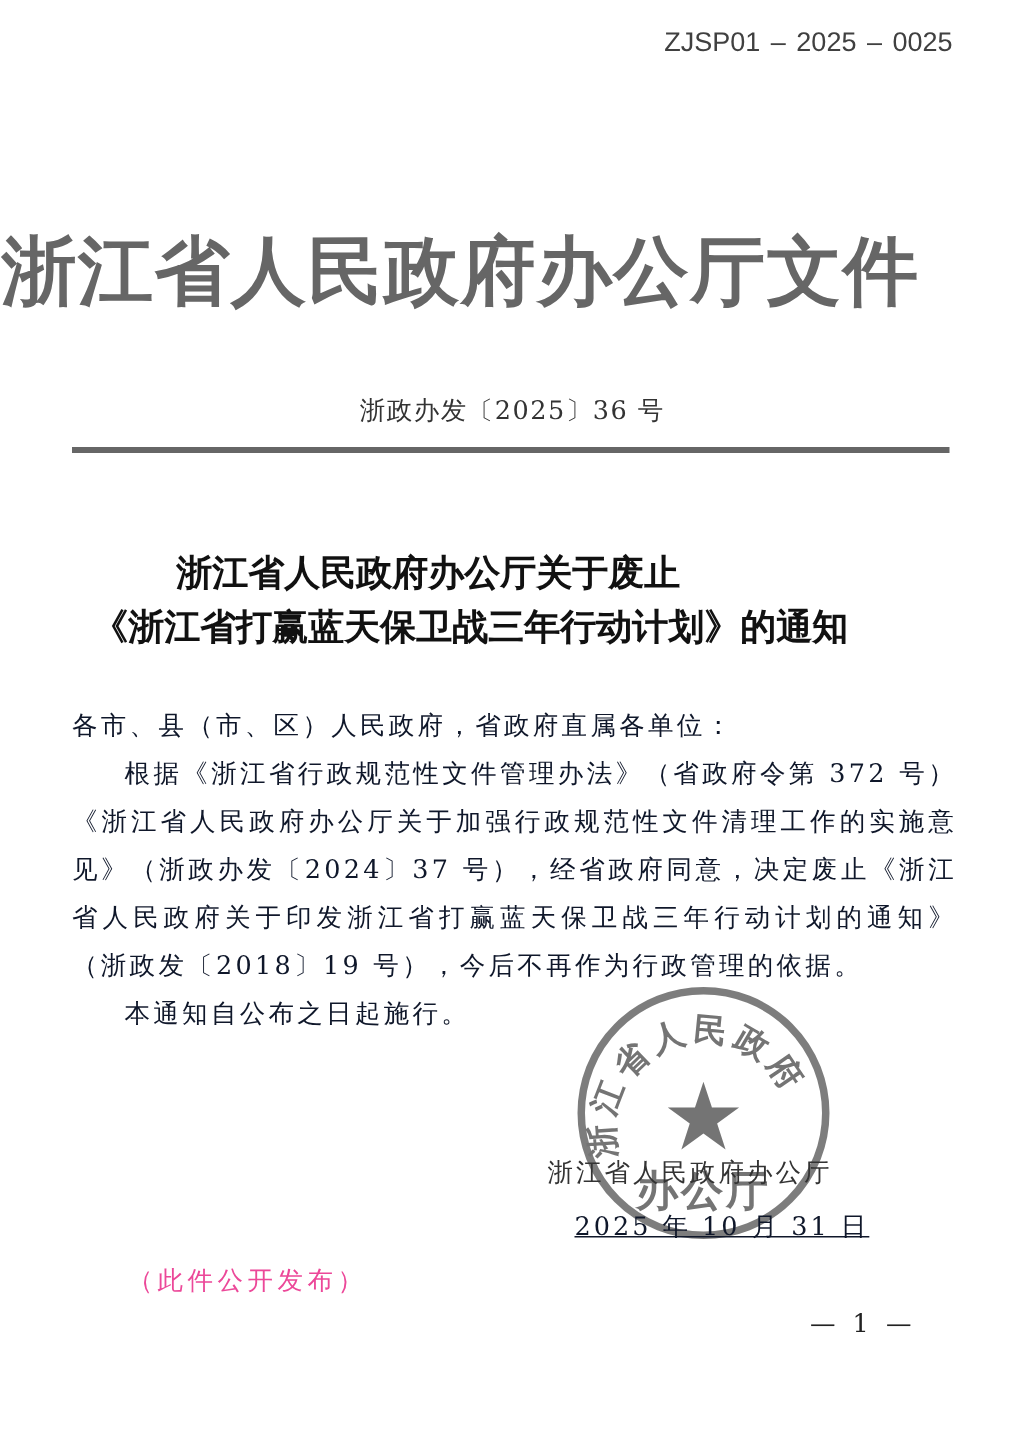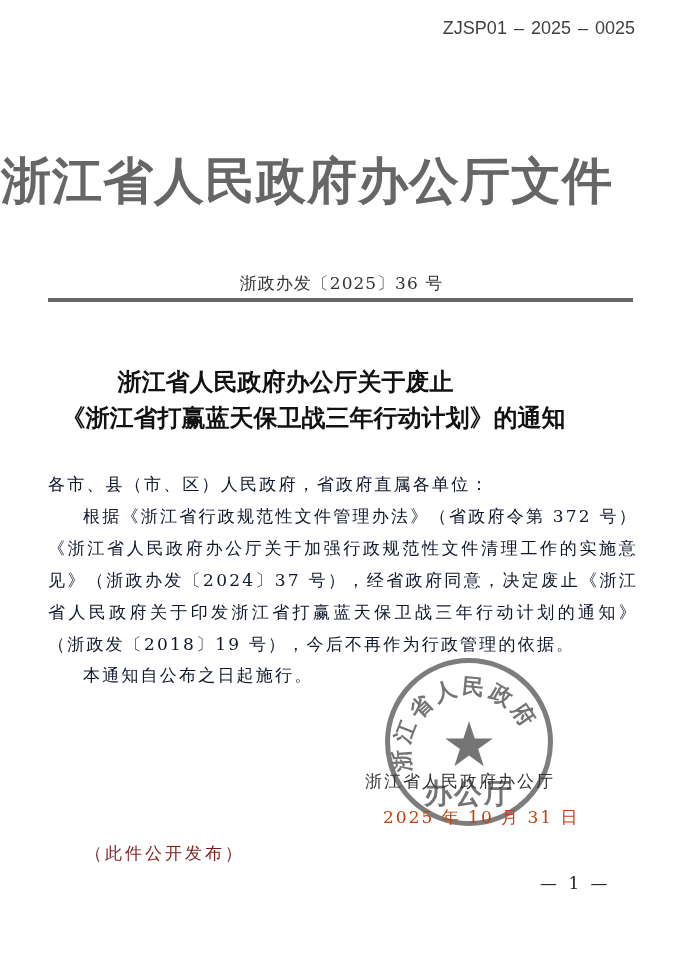--- a/index.html
+++ b/index.html
@@ -6,39 +6,39 @@
   body {
     width: 683px; height: 955px; background: #ffffff; position: relative;
     overflow: hidden; font-family: "DejaVu Serif", "Liberation Serif", serif; color: #222;
   }
   .abs { position: absolute; }
   .code { top: 18px; right: 48px; font-family: Liberation Sans, sans-serif; font-size: 18px; color: #404040; word-spacing: 2px; }
   .org-title {
     top: 148px; left: 0; width: 614px; text-align: center;
     font-family: "DejaVu Serif", serif; font-weight: bold; font-size: 50px; color: #666; letter-spacing: 1px;
   }
-  .doc-no { top: 262px; left: 0; width: 683px; text-align: center; font-size: 17px; color: #333; letter-spacing: 1px; margin-top: 10px; }
+  .doc-no { top: 262px; left: 0; width: 683px; text-align: center; font-size: 17px; color: #333; letter-spacing: 1px; }
   .rule { top: 298px; left: 48px; width: 585px; height: 4px; background: #666; }
   .subject { left: 0; width: 571px; text-align: center; font-weight: bold; font-size: 24px; color: #111; }
   .s1 { top: 366px; }
   .s2 { top: 402px; padding-left: 28px; }
   .body-text { left: 48px; width: 590px; font-size: 17px; color: #0f172a; letter-spacing: 2.2px; line-height: 32px; }
   .addressee { top: 468px; }
   .para { top: 500px; text-indent: 35px; text-align: justify; }
   .para2 { top: 660px; left: 83px; font-family: Liberation Serif, serif; }
   .stamp {
     left: 385px; top: 658px; width: 168px; height: 168px; border-radius: 50%;
     border: 5px solid #707070; box-sizing: border-box; opacity: 0.9;
   }
   .stamp-star { position: absolute; left: 50%; top: 52%; transform: translate(-50%,-50%); font-size: 62px; color: #666; line-height: 1; }
   .stamp-ring { position: absolute; inset: 0; }
   .stamp-bottom { position: absolute; left: 0; width: 100%; text-align: center; top: 112px; font-size: 28px; font-weight: bold; color: #666; letter-spacing: 2px; }
   .sign-org { top: 770px; left: 365px; font-size: 17px; letter-spacing: 2px; color: #333; }
-  .sign-date { top: 806px; left: 383px; font-size: 17px; letter-spacing: 2px; color: #c2410c; }
-  .publish { top: 842px; left: 85px; font-size: 17px; letter-spacing: 3px; color: #7f1d1d; }
+  .sign-date { top: 806px; left: 383px; font-size: 17px; letter-spacing: 2px; color: #0f172a; text-decoration: underline; }
+  .publish { top: 842px; left: 85px; font-size: 17px; letter-spacing: 3px; color: #ec4899; }
   .page-no { top: 873px; left: 540px; font-size: 17px; color: #222; letter-spacing: 3px; }
 </style>
 </head>
 <body>
 
 <div class="abs code">ZJSP01 – 2025 – 0025</div>
 <div class="abs org-title">浙江省人民政府办公厅文件</div>
 <div class="abs doc-no">浙政办发〔2025〕36 号</div>
 <div class="abs rule"></div>
 

